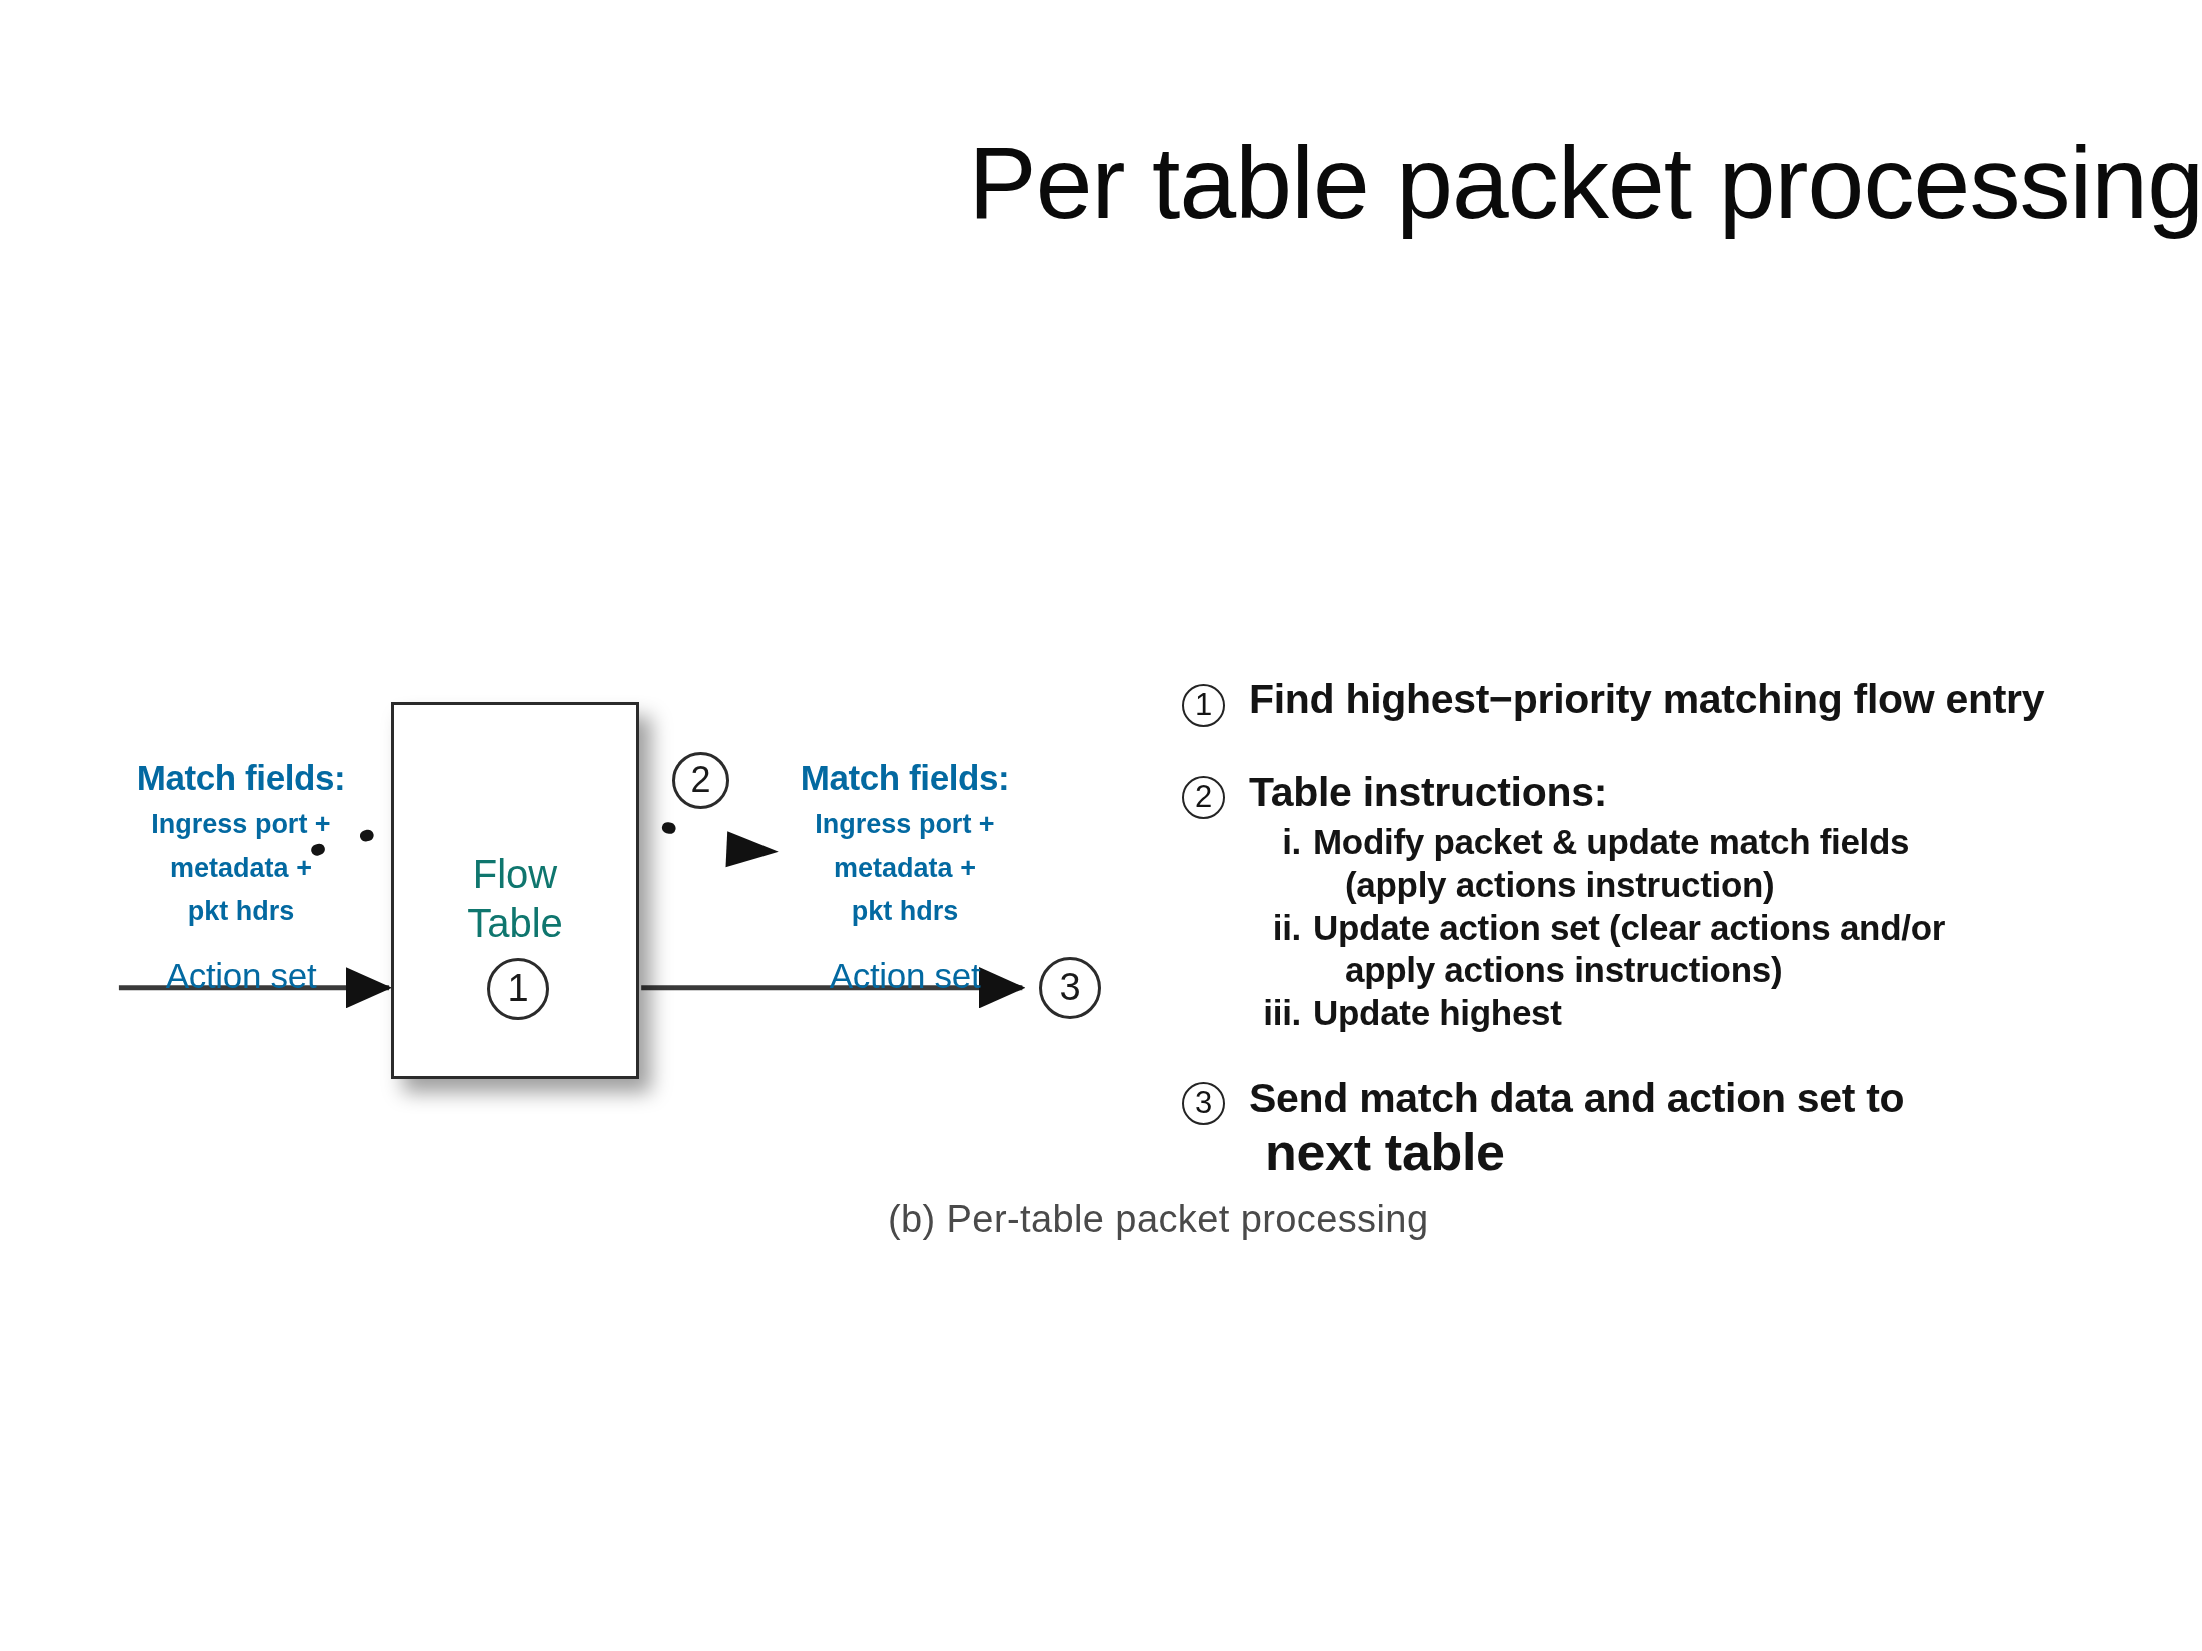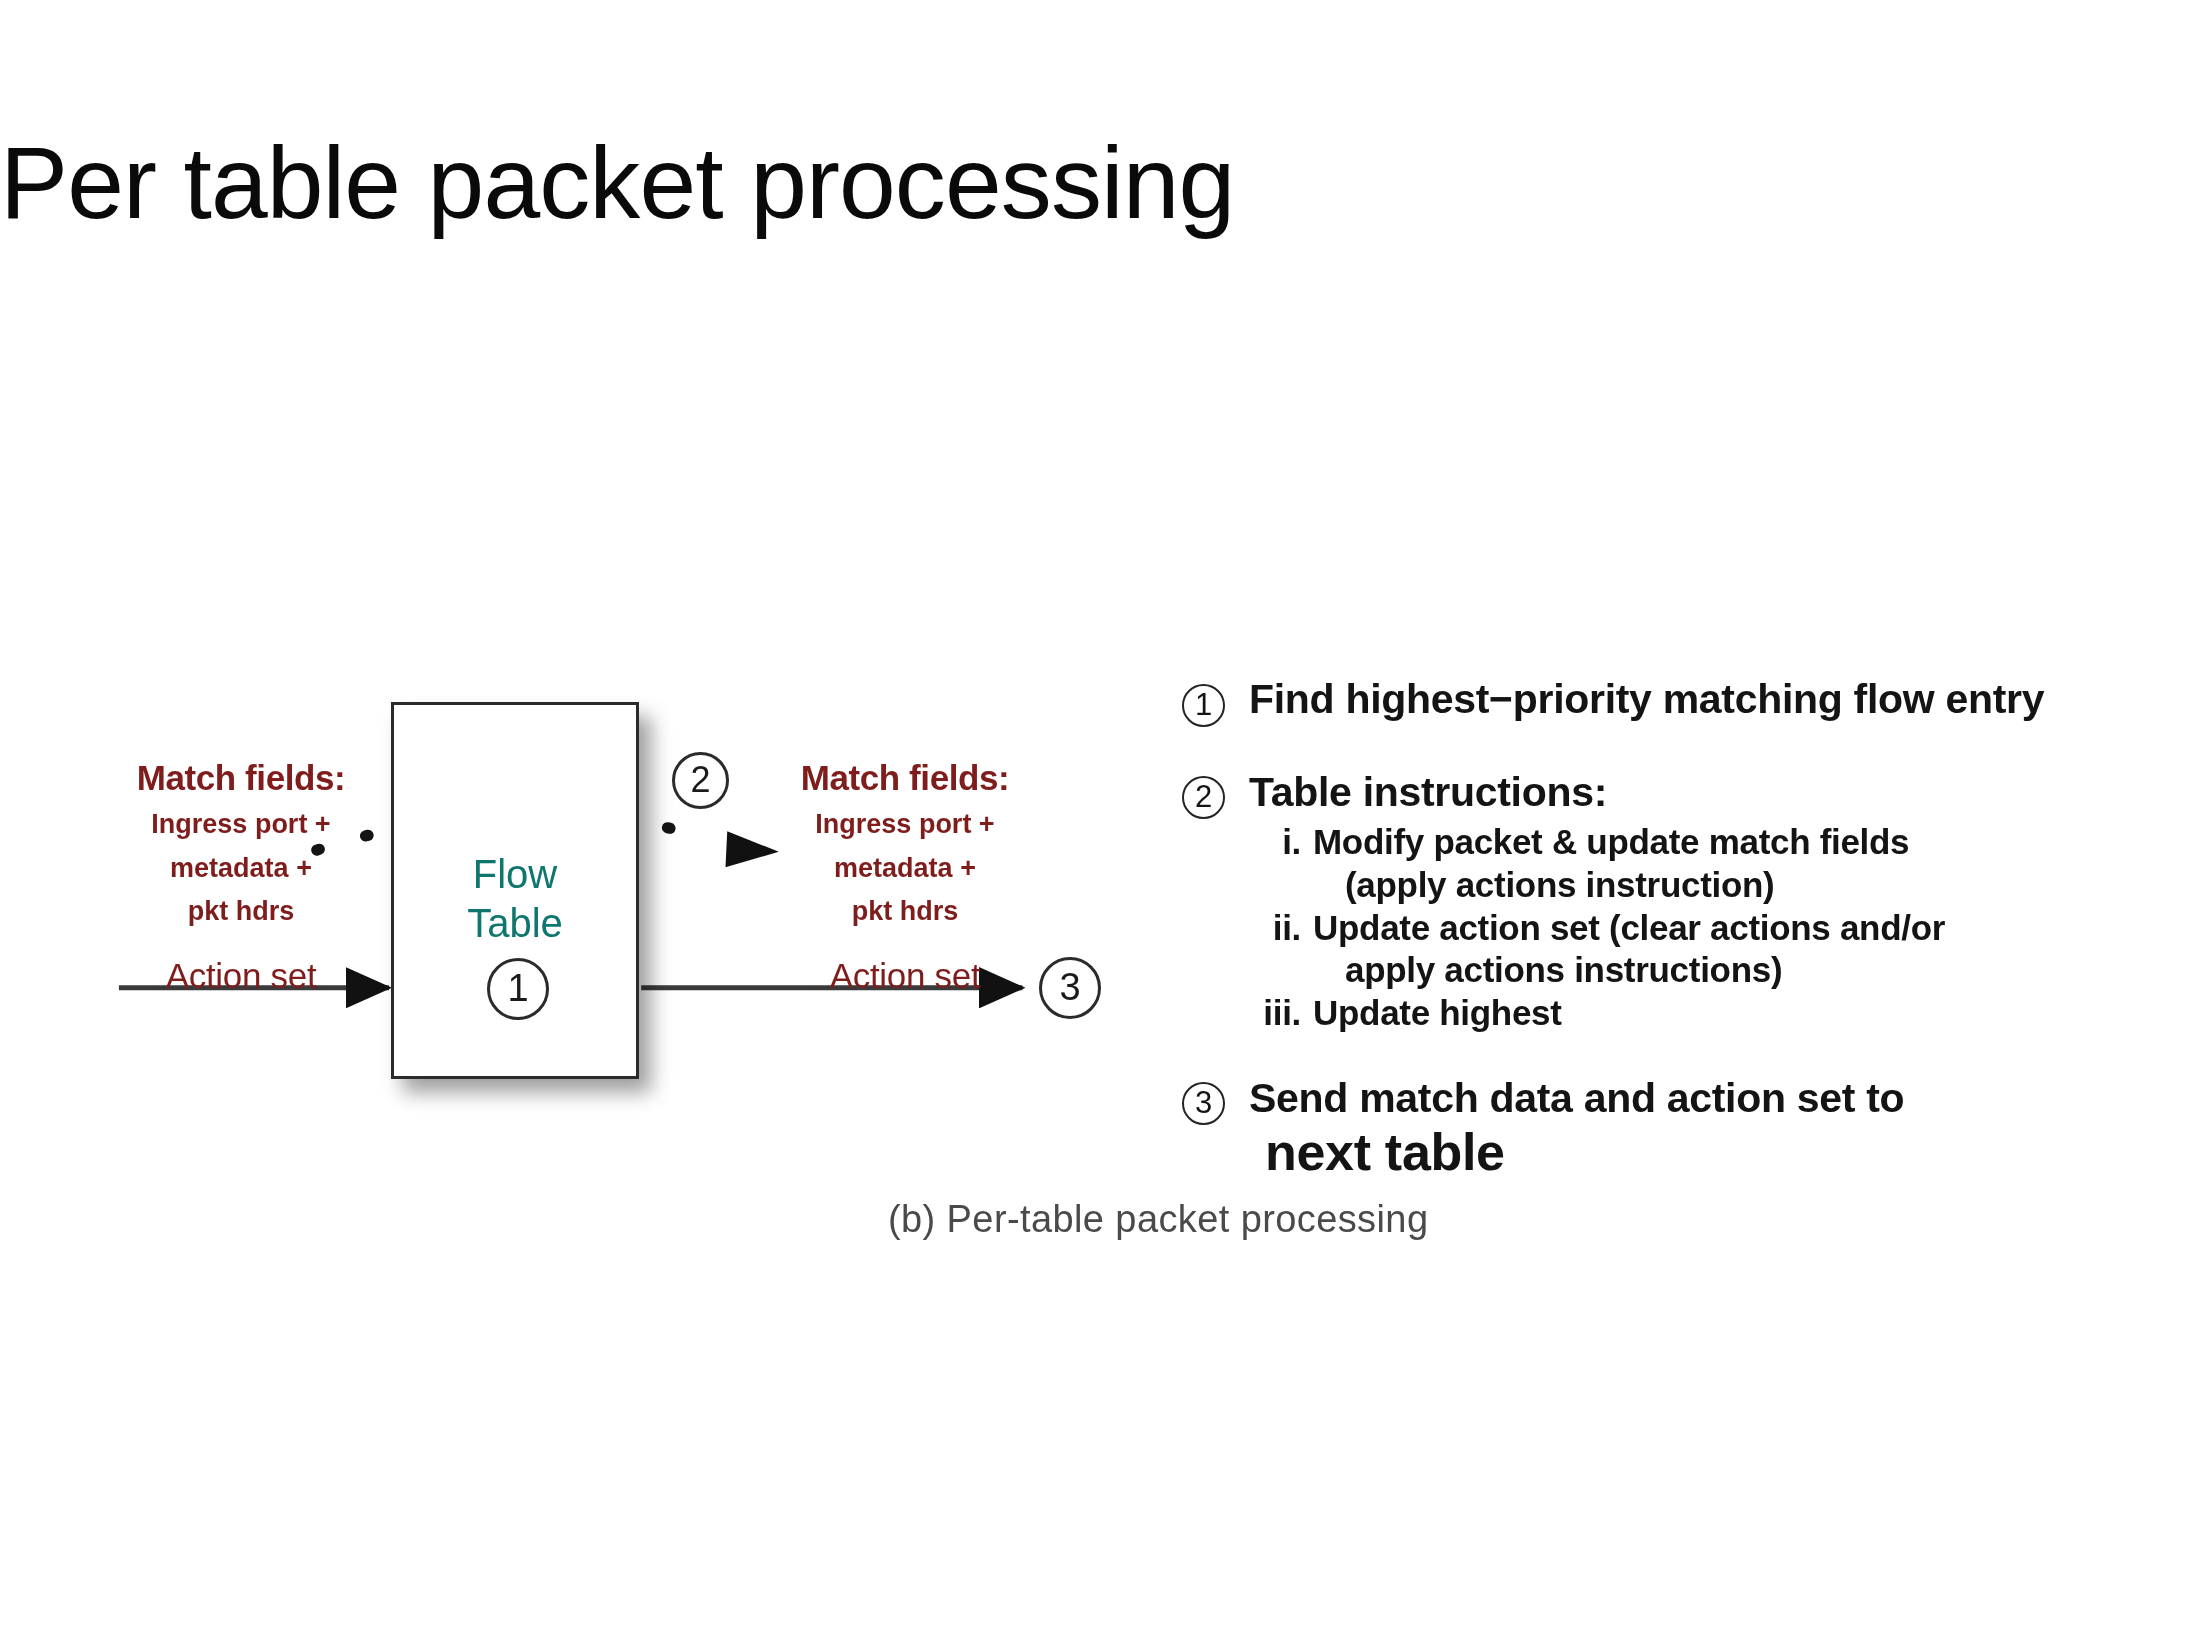--- a/index.html
+++ b/index.html
@@ -15,21 +15,21 @@
     font-family: "Liberation Sans", sans-serif;
     color: #111111;
   }
 
   
   #slide-title {
     position: absolute;
     left: 0;
     top: 127px;
     width: 2203px;
-    text-align: left;
+    text-align: right;
     font-family: "Liberation Sans", sans-serif;
     font-size: 102px;
     font-weight: 400;
     letter-spacing: -0.9px;
     color: #0a0a0a;
     line-height: 1.1;
   }
 
   
   #figure {
@@ -76,21 +76,21 @@
     box-sizing: border-box;
   }
   #circle-1 { left: 487px; top: 958px; width: 62px; height: 62px; line-height: 55px; font-size: 38px; }
   #circle-2 { left: 672px; top: 752px;  width: 57px; height: 57px; line-height: 50px; font-size: 36px; }
   #circle-3 { left: 1039px; top: 957px; width: 62px; height: 62px; line-height: 55px; font-size: 38px; }
 
   
   .fieldblock {
     position: absolute;
     text-align: center;
-    color: #7f1d1d;
+    color: #0369a1;
   }
   #left-fields  { left: 86px;  top: 757px; width: 310px; }
   #right-fields { left: 750px;  top: 757px; width: 310px; }
 
   .fb-head {
     font-size: 35px;
     font-weight: 700;
     letter-spacing: -0.4px;
     line-height: 1.18;
     white-space: nowrap;

